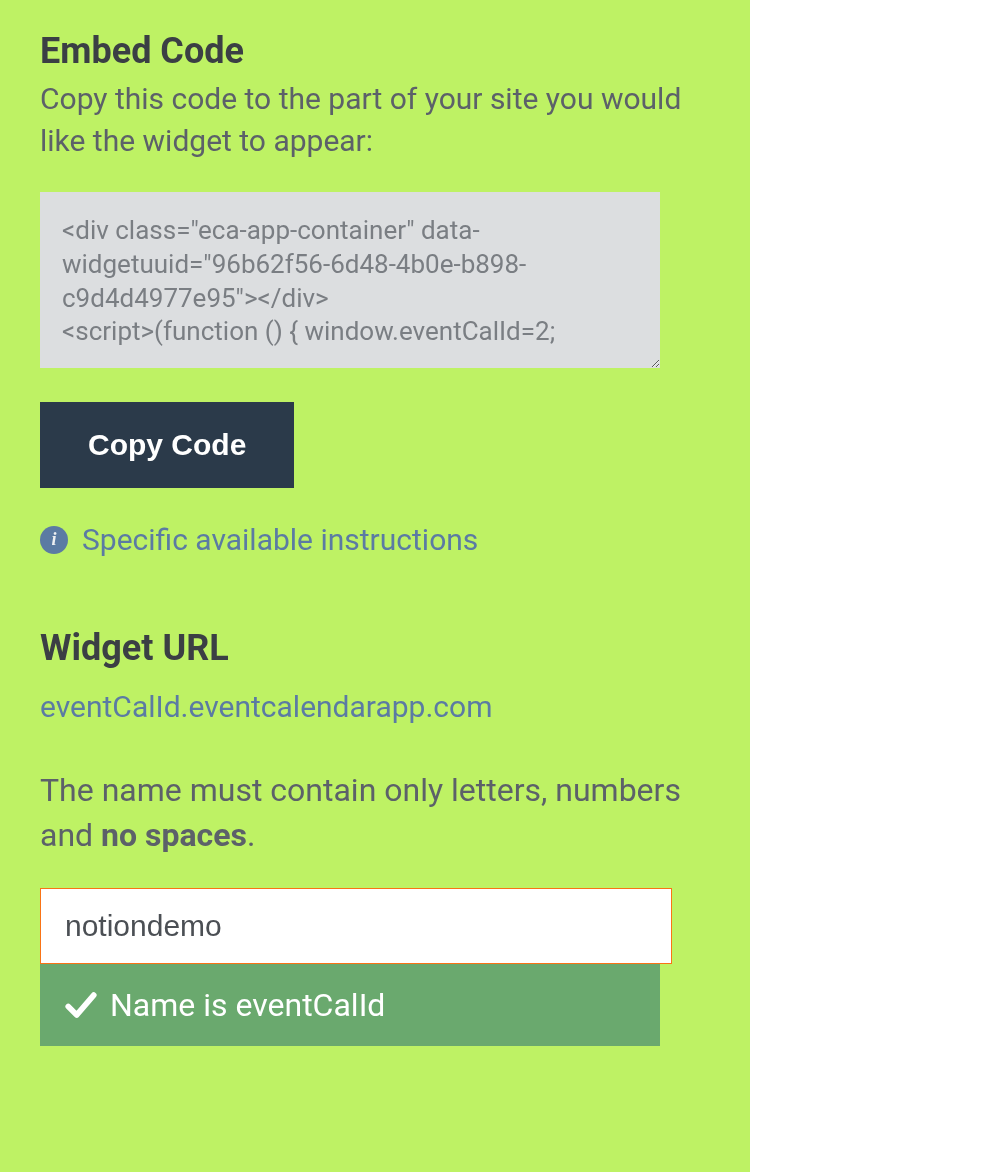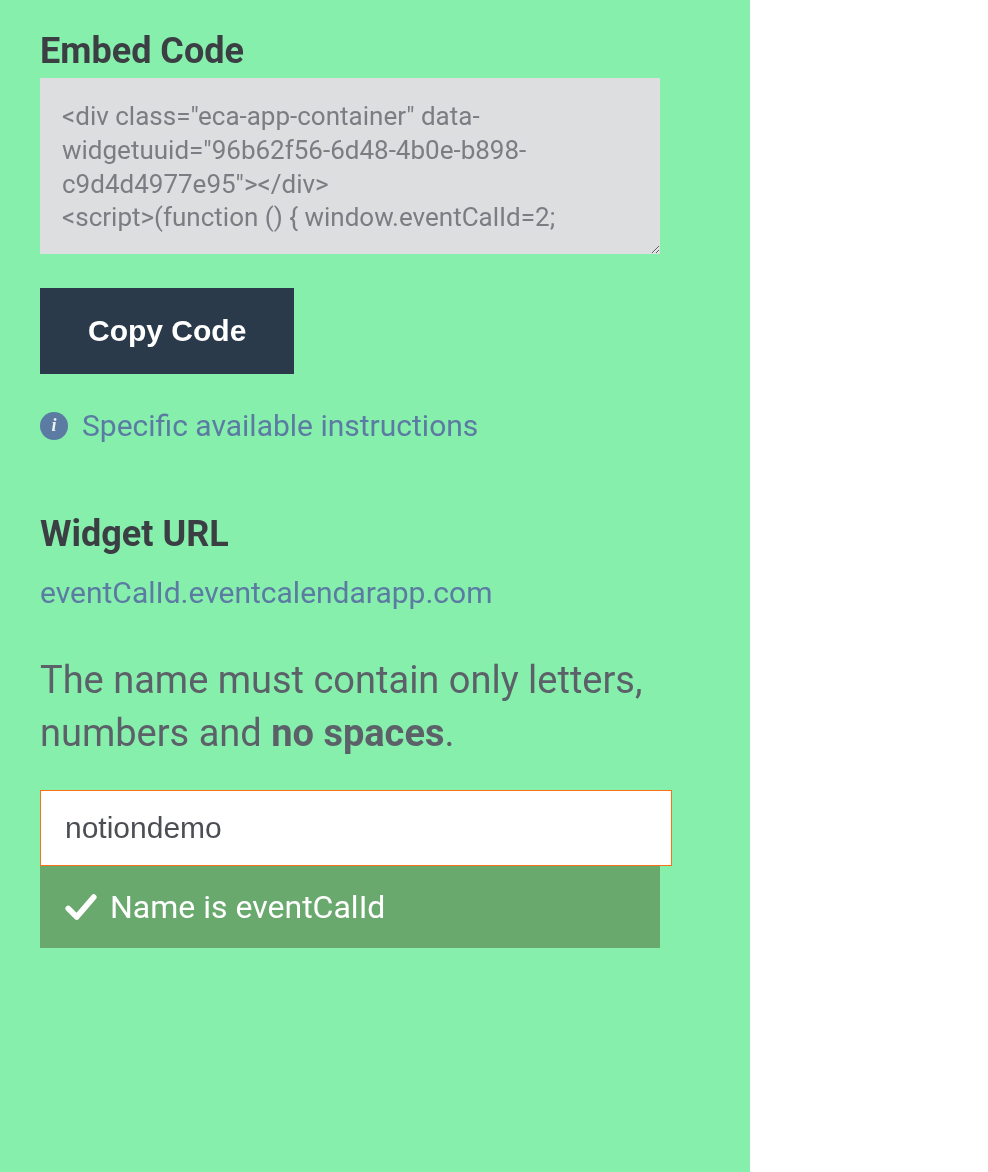--- a/index.html
+++ b/index.html
@@ -4,21 +4,21 @@
 <style>
   * { box-sizing: border-box; margin: 0; padding: 0; }
   body {
     font-family: -apple-system, BlinkMacSystemFont, "Segoe UI", Roboto, "Helvetica Neue", Arial, sans-serif;
     background: #fff;
     width: 988px;
     height: 1172px;
     overflow: hidden;
   }
   .panel {
-    background: #86efac;
+    background: #bef264;
     width: 750px;
     height: 1172px;
     padding: 30px 40px 44px 40px;
   }
   .section-title {
     font-size: 36px;
     font-weight: 700;
     color: #3b3f44;
     margin-bottom: 6px;
   }
@@ -84,21 +84,21 @@
     display: block;
     margin-bottom: 44px;
   }
   .sub-title {
     font-size: 32px;
     color: #3b3f44;
     font-weight: 400;
     margin-bottom: 6px;
   }
   .sub-desc {
-    font-size: 38px;
+    font-size: 32px;
     color: #5c6169;
     line-height: 1.4;
     margin-bottom: 30px;
   }
   .name-input {
     width: 632px;
     height: 76px;
     border: 1px solid #f97316;
     background: #fff;
     font-size: 30px;
@@ -116,20 +116,21 @@
     gap: 12px;
   }
   .check-icon svg { width: 34px; height: 34px; display: block; }
 </style>
 </head>
 <body>
 
 <div class="panel">
 
   <h2 class="section-title">Embed Code</h2>
+  <p class="section-desc">Copy this code to the part of your site you would like the widget to appear:</p>
 
   <textarea class="code-box" readonly="" style="">&lt;div class="eca-app-container" data-widgetuuid="96b62f56-6d48-4b0e-b898-c9d4d4977e95"&gt;&lt;/div&gt;
 &lt;script&gt;(function () { window.eventCalId=2;</textarea>
 
   <div>
     <button class="copy-btn">Copy Code</button>
   </div>
 
   <div class="info-link">
     <span class="info-icon">i</span>

